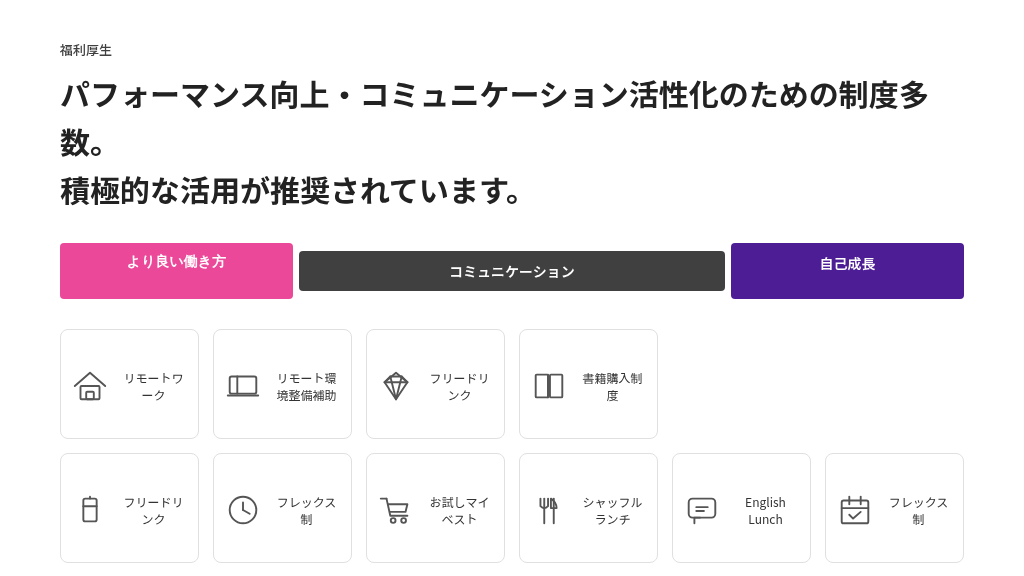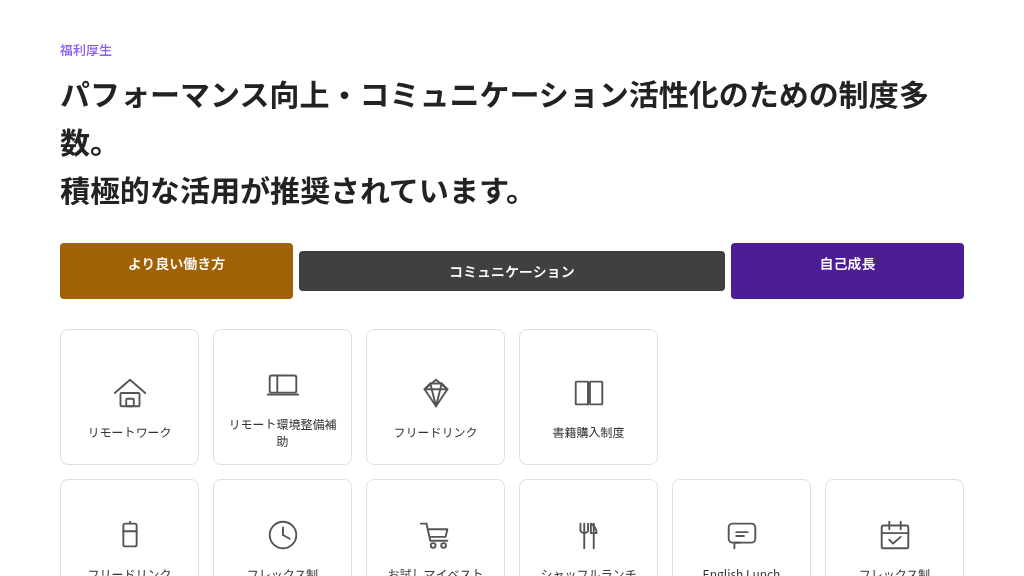--- a/index.html
+++ b/index.html
@@ -7,21 +7,21 @@
       font-family: 'Hiragino Sans', 'Hiragino Kaku Gothic ProN', 'Noto Sans JP', sans-serif;
       background: #fff;
       color: #222;
       width: 1024px;
       min-height: 576px;
       padding: 40px 60px 40px 60px;
     }
 
     .section-label {
       font-size: 13px;
-      color: #8b5cf6;
+      color: #404040;
       margin-bottom: 10px;
       font-weight: 500;
     }
 
     .main-heading {
       font-size: 30px;
       font-weight: 700;
       line-height: 1.6;
       margin-bottom: 30px;
     }
@@ -38,22 +38,23 @@
       padding: 10px 20px;
       font-size: 14px;
       font-weight: 600;
       color: #fff;
       text-align: center;
       cursor: pointer;
       border-radius: 4px;
     }
 
     .tab-green {
-      background: #a16207;
+      background: #ec4899;
       flex: 2;
+      font-family: Liberation Serif, serif;
     }
 
     .tab-blue {
       background: #404040;
       flex: 4;
       margin: 8px 6px;
     }
 
     .tab-pink {
       background: #4c1d95;
@@ -65,24 +66,24 @@
       grid-template-columns: repeat(6, 1fr);
       gap: 14px;
       margin-bottom: 14px;
     }
 
     .card {
       background: #fff;
       border: 1px solid #e0e0e0;
       border-radius: 8px;
       display: flex;
-      flex-direction: column;
+      flex-direction: row;
       align-items: center;
       justify-content: center;
-      padding: 36px 10px 14px 10px;
+      padding: 20px 10px 14px 10px;
       min-height: 110px;
       gap: 10px;
     }
 
     .card-icon {
       font-size: 32px;
       line-height: 1;
     }
 
     .card-label {

